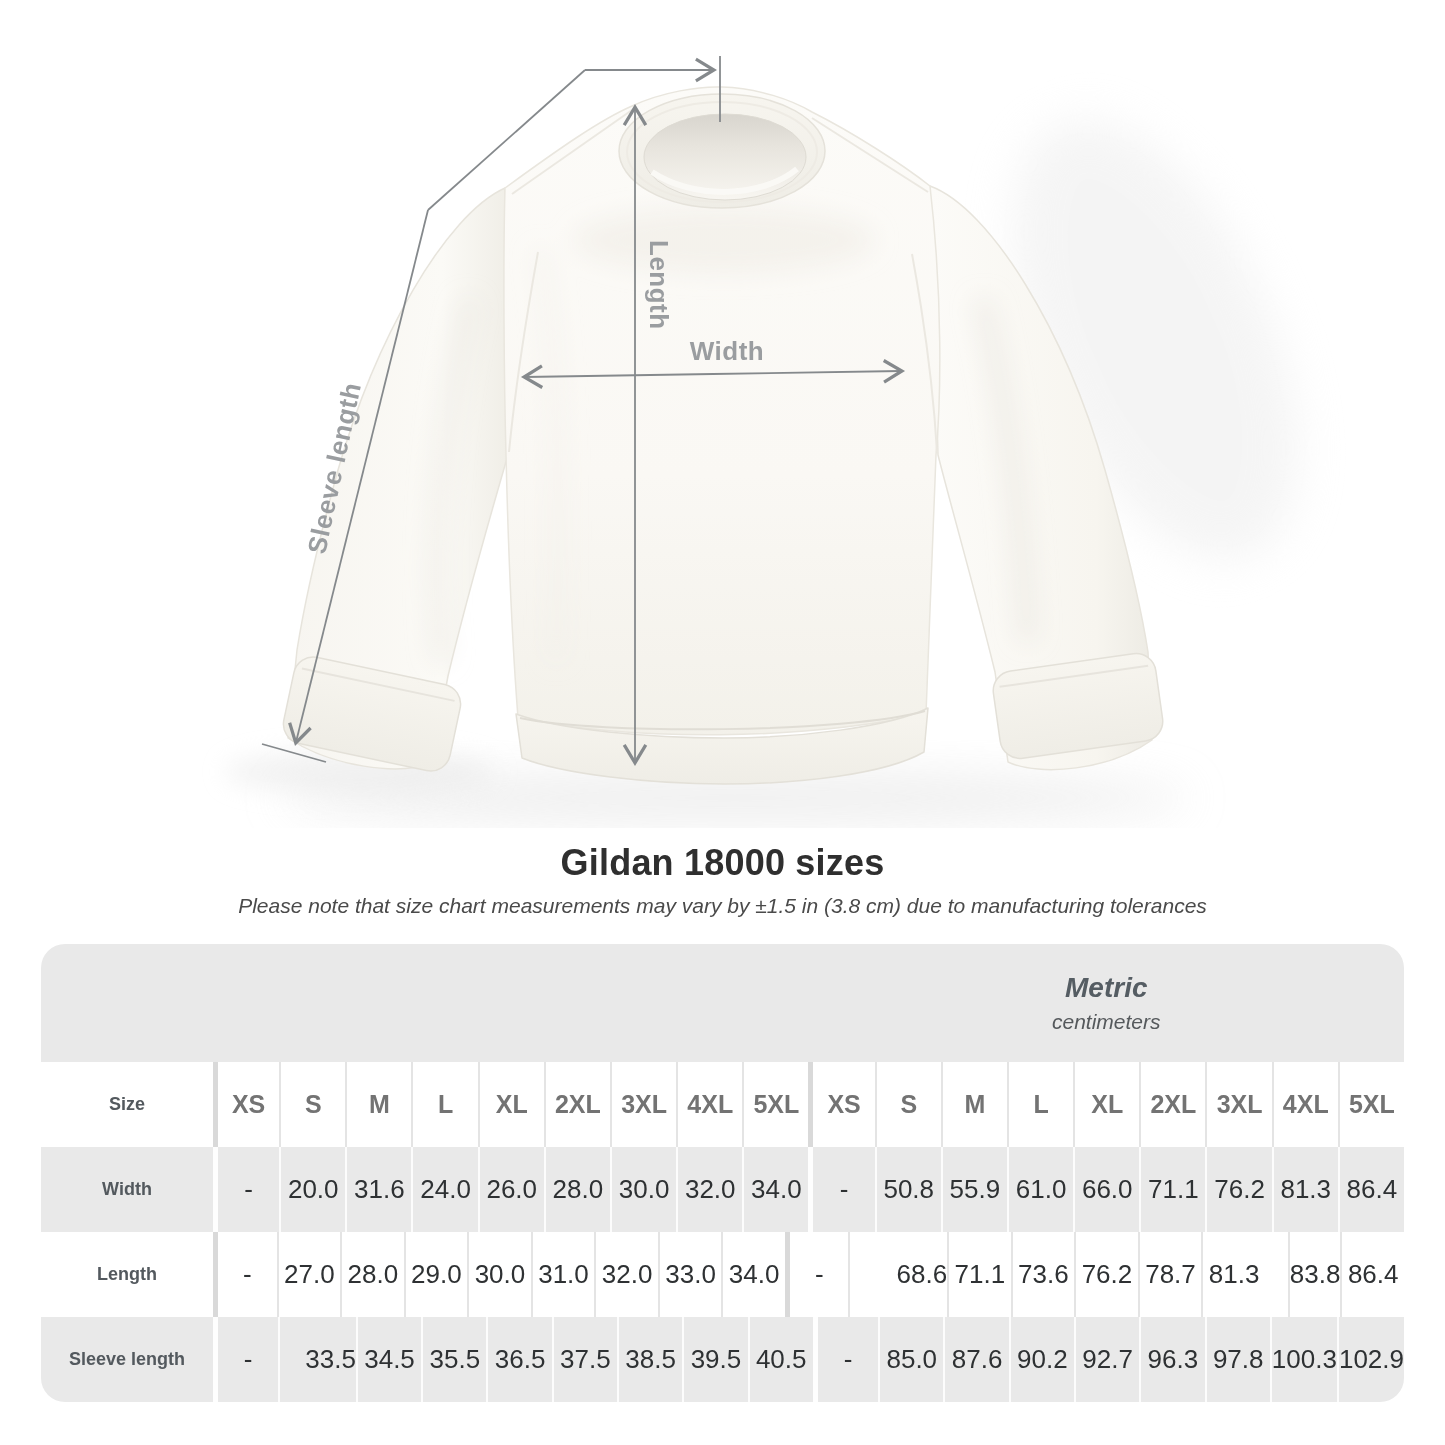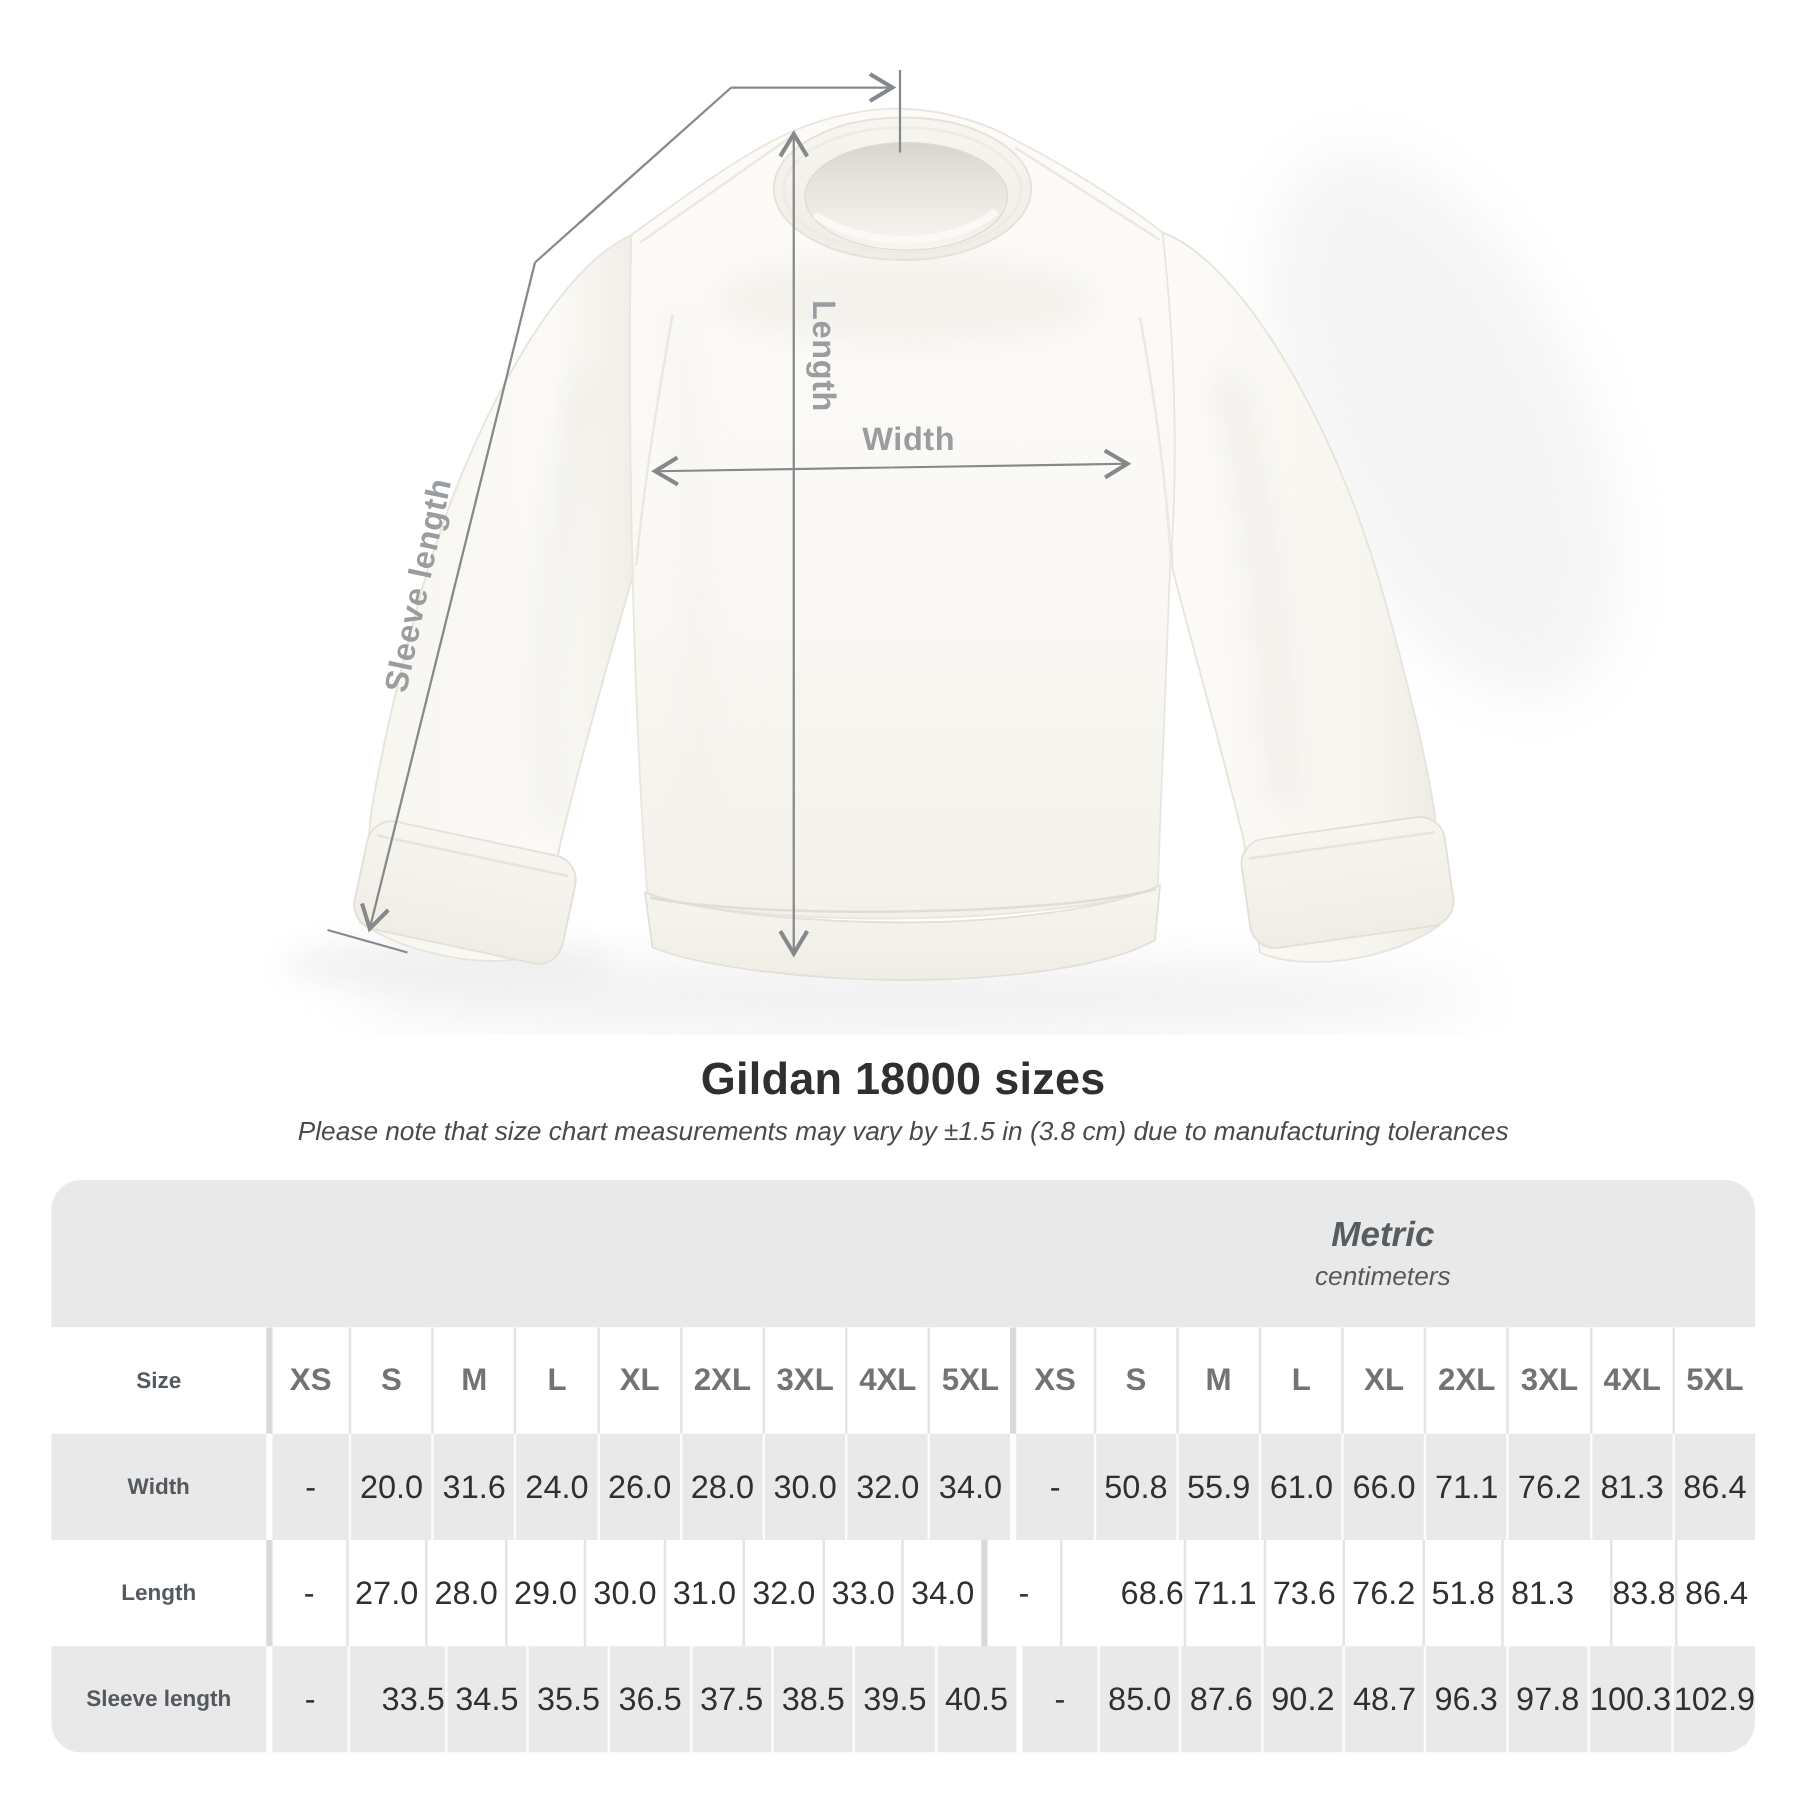--- a/index.html
+++ b/index.html
@@ -238,41 +238,41 @@
         <div class="cell " style="border-left: 2px solid rgb(228, 228, 228);">30.0</div>
         <div class="cell " style="border-left: 2px solid rgb(228, 228, 228);">31.0</div>
         <div class="cell " style="border-left: 2px solid rgb(228, 228, 228);">32.0</div>
         <div class="cell " style="border-left: 2px solid rgb(228, 228, 228);">33.0</div>
         <div class="cell " style="border-left: 2px solid rgb(228, 228, 228);">34.0</div>
         <div class="cell " style="border-left: 5px solid rgb(217, 217, 217);">-</div>
         <div class="cell " style="border-left: 2px solid rgb(228, 228, 228); padding-left: 46px;">68.6</div>
         <div class="cell " style="border-left: 2px solid rgb(228, 228, 228);">71.1</div>
         <div class="cell " style="border-left: 2px solid rgb(228, 228, 228);">73.6</div>
         <div class="cell " style="border-left: 2px solid rgb(228, 228, 228);">76.2</div>
-        <div class="cell " style="border-left: 2px solid rgb(228, 228, 228);">51.8</div>
+        <div class="cell " style="border-left: 2px solid rgb(228, 228, 228);">78.7</div>
         <div class="cell " style="border-left: 2px solid rgb(228, 228, 228);">81.3</div>
         <div class="cell " style="border-left: 2px solid rgb(228, 228, 228); margin-left: 23px;">83.8</div>
         <div class="cell " style="border-left: 2px solid rgb(228, 228, 228);">86.4</div>
       </div>
       <div class="trow drow alt">
         <div class="cell rowlabel">Sleeve length</div>
         <div class="cell " style="border-left: 5px solid rgba(255, 255, 255, 0.92);">-</div>
         <div class="cell " style="border-left: 2px solid rgba(255, 255, 255, 0.85); padding-left: 25px;">33.5</div>
         <div class="cell " style="border-left: 2px solid rgba(255, 255, 255, 0.85);">34.5</div>
         <div class="cell " style="border-left: 2px solid rgba(255, 255, 255, 0.85);">35.5</div>
         <div class="cell " style="border-left: 2px solid rgba(255, 255, 255, 0.85);">36.5</div>
         <div class="cell " style="border-left: 2px solid rgba(255, 255, 255, 0.85);">37.5</div>
         <div class="cell " style="border-left: 2px solid rgba(255, 255, 255, 0.85);">38.5</div>
         <div class="cell " style="border-left: 2px solid rgba(255, 255, 255, 0.85);">39.5</div>
         <div class="cell " style="border-left: 2px solid rgba(255, 255, 255, 0.85);">40.5</div>
         <div class="cell " style="border-left: 5px solid rgba(255, 255, 255, 0.92);">-</div>
         <div class="cell " style="border-left: 2px solid rgba(255, 255, 255, 0.85);">85.0</div>
         <div class="cell " style="border-left: 2px solid rgba(255, 255, 255, 0.85);">87.6</div>
         <div class="cell " style="border-left: 2px solid rgba(255, 255, 255, 0.85);">90.2</div>
-        <div class="cell " style="border-left: 2px solid rgba(255, 255, 255, 0.85);">48.7</div>
+        <div class="cell " style="border-left: 2px solid rgba(255, 255, 255, 0.85);">92.7</div>
         <div class="cell " style="border-left: 2px solid rgba(255, 255, 255, 0.85);">96.3</div>
         <div class="cell " style="border-left: 2px solid rgba(255, 255, 255, 0.85);">97.8</div>
         <div class="cell " style="border-left: 2px solid rgba(255, 255, 255, 0.85);">100.3</div>
         <div class="cell " style="border-left: 2px solid rgba(255, 255, 255, 0.85);">102.9</div>
       </div>
     </div>
 
 </div>
 
 </body></html>

